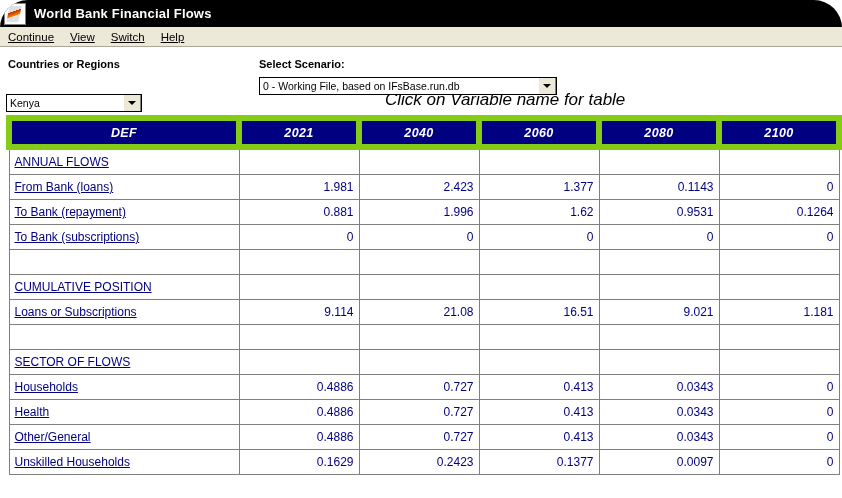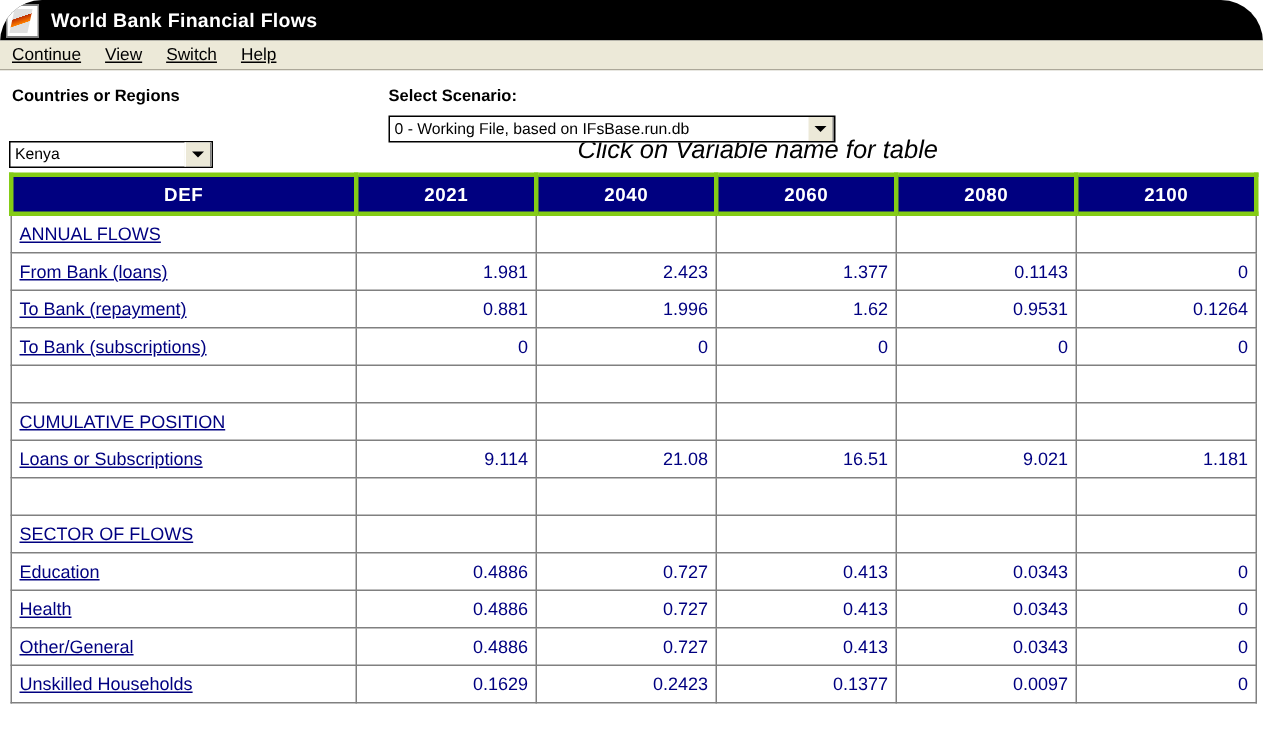--- a/index.html
+++ b/index.html
@@ -153,23 +153,24 @@
     table-layout: fixed;
     width: 830px;
     font-size: 12px;
   }
   table.grid th {
     background: #000080;
     color: #ffffff;
     font-weight: bold;
     font-size: 12.5px;
     height: 21px;
-    border: 3px solid #84cc16;
+    border: 6px solid #84cc16;
     text-align: center;
     letter-spacing: 0.4px;
+    font-style: italic;
   }
   table.grid td {
     border: 1px solid #808080;
     height: 24px;
     padding: 0 5px;
     color: #000080;
     font-size: 12px;
     background: #ffffff;
     overflow: hidden;
     white-space: nowrap;
@@ -309,21 +310,21 @@
           </tr>
           <tr>
             <td class="name"><span class="link">SECTOR OF FLOWS</span></td>
             <td class="num"></td>
             <td class="num"></td>
             <td class="num"></td>
             <td class="num"></td>
             <td class="num"></td>
           </tr>
           <tr>
-            <td class="name"><span class="link">Education</span></td>
+            <td class="name"><span class="link">Households</span></td>
             <td class="num">0.4886</td>
             <td class="num">0.727</td>
             <td class="num">0.413</td>
             <td class="num">0.0343</td>
             <td class="num">0</td>
           </tr>
           <tr>
             <td class="name"><span class="link">Health</span></td>
             <td class="num">0.4886</td>
             <td class="num">0.727</td>

